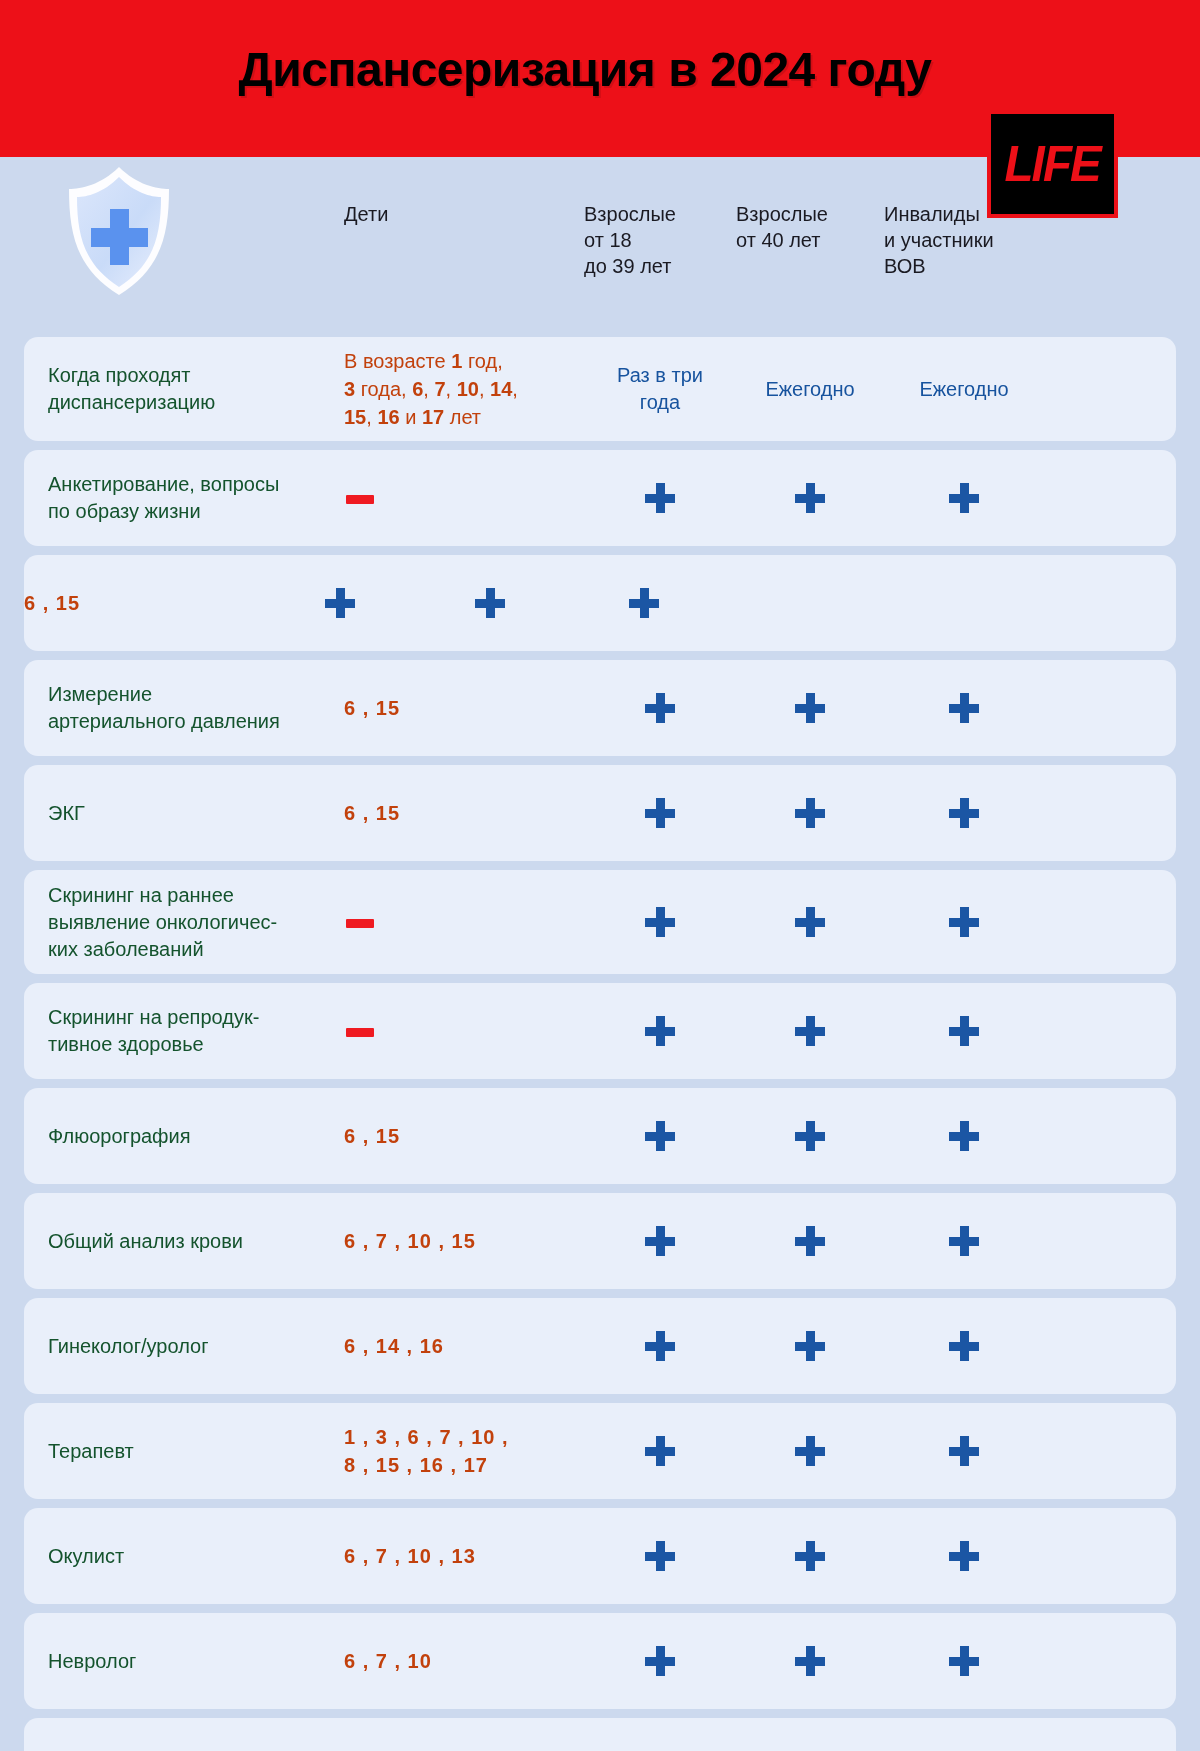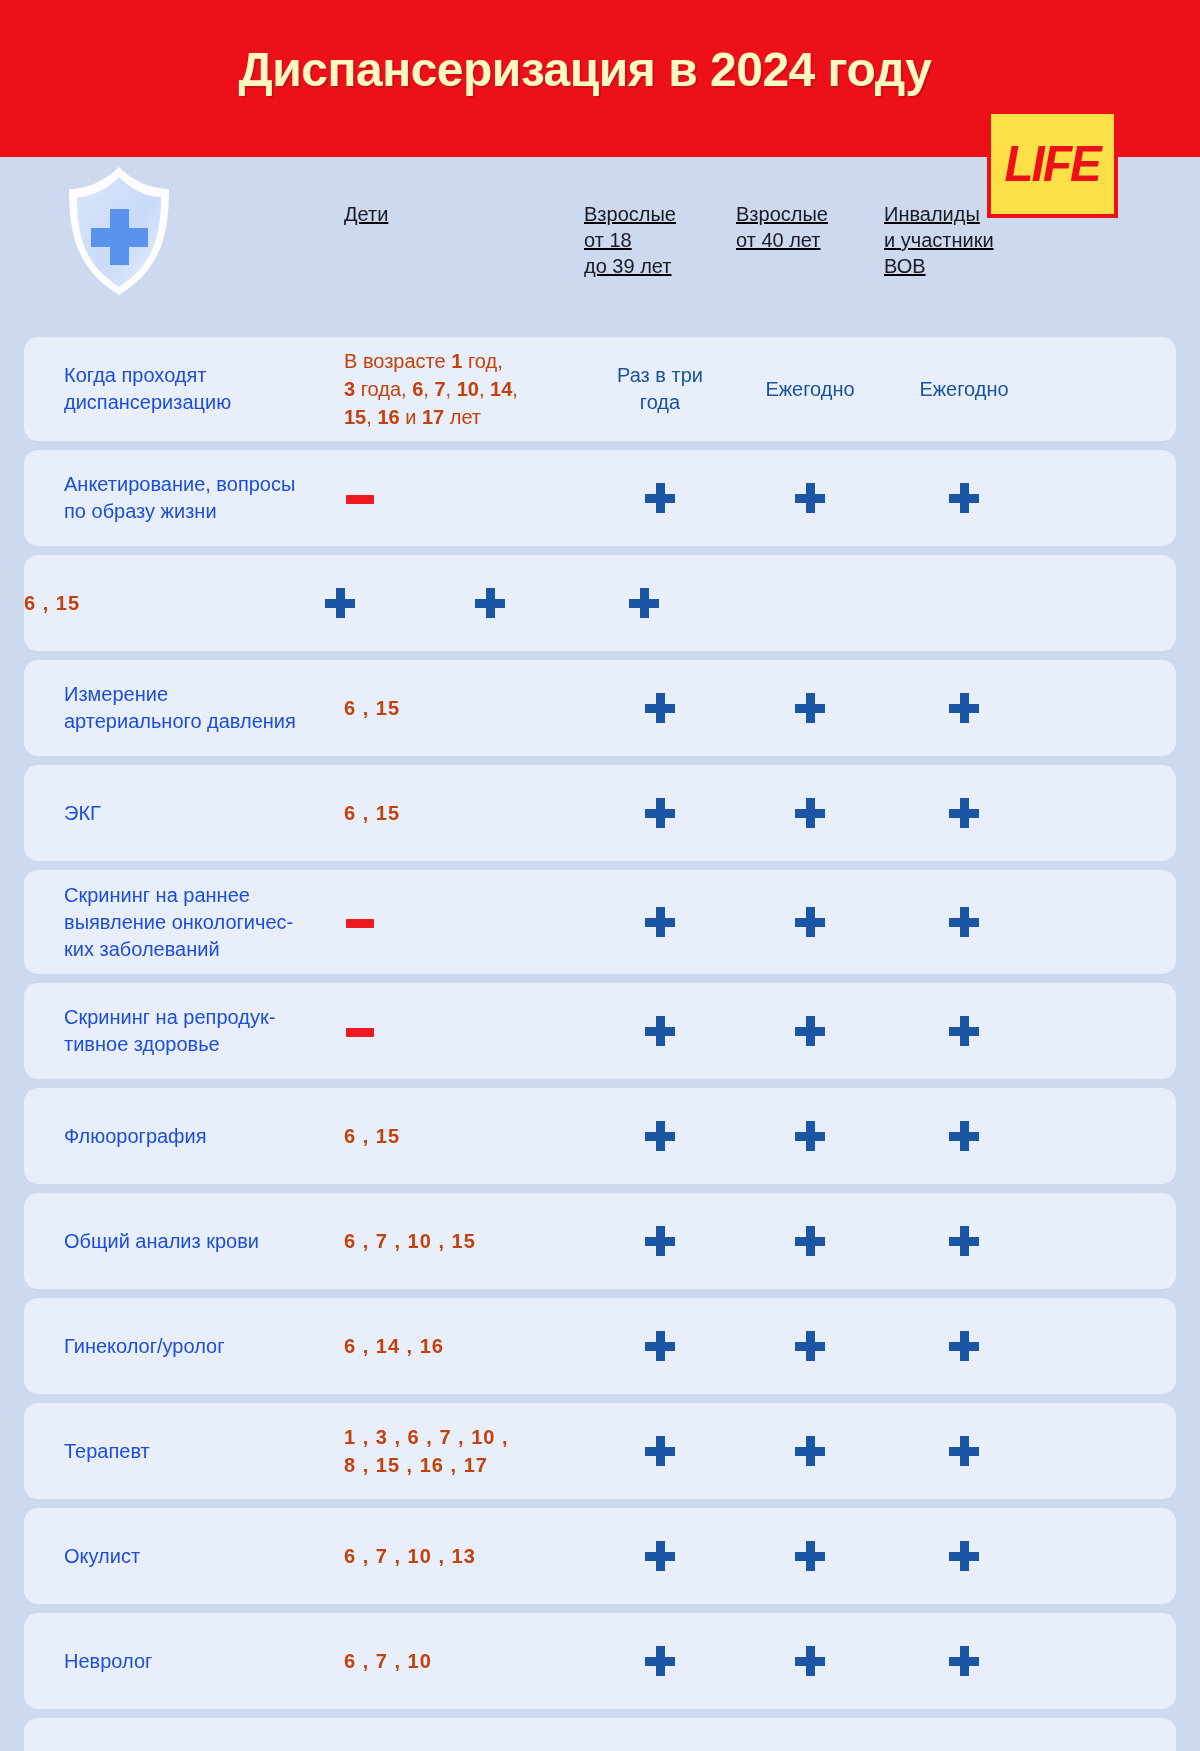--- a/index.html
+++ b/index.html
@@ -27,36 +27,36 @@
     height: 157px;
     background: #ed1018;
   }
 
   .banner-title {
     position: absolute;
     left: 0;
     right: 0;
     top: 44px;
     text-align: center;
-    color: #fef9c3;
+    color: #000000;
     font-size: 48px;
     font-weight: bold;
     letter-spacing: -0.5px;
     line-height: 1.1;
     padding-right: 30px;
     text-shadow: 2px 2px 0 rgba(0,0,0,0.12);
   }
 
   .life-logo {
     position: absolute;
     right: 82px;
     top: 110px;
     width: 131px;
     height: 108px;
-    background: #fde047;
+    background: #000000;
     border: 4px solid #ed1018;
     display: flex;
     align-items: center;
     justify-content: center;
     z-index: 5;
   }
   .life-logo-text {
     color: #ed1018;
     font-size: 50px;
     font-weight: bold;
@@ -80,21 +80,20 @@
     width: 112px;
     height: 132px;
   }
 
   .col-heads {
     position: absolute;
     left: 24px;
     right: 24px;
     top: 44px;
     display: flex;
-    text-decoration: underline;
   }
   .ch { color: #1a1a22; font-size: 20px; line-height: 26px; }
   .ch-name   { width: 320px; }
   .ch-kids   { width: 240px; }
   .ch-a1839  { width: 152px; }
   .ch-a40    { width: 148px; }
   .ch-invalid{ width: 160px; }
 
   
   .rows { padding: 0 24px; }
@@ -106,22 +105,22 @@
     border-radius: 14px;
     margin-bottom: 9px;
     min-height: 66px;
     padding: 10px 0;
   }
   .row.tall { min-height: 96px; }
   .row.tall3 { min-height: 104px; }
 
   .c-name {
     width: 320px;
-    padding-left: 40px;
-    color: #1d4ed8;
+    padding-left: 24px;
+    color: #14532d;
     font-size: 20px;
     line-height: 27px;
   }
   .c-kids {
     width: 240px;
     color: #c2410c;
     font-size: 20px;
     line-height: 28px;
     font-weight: bold;
     letter-spacing: 1px;

